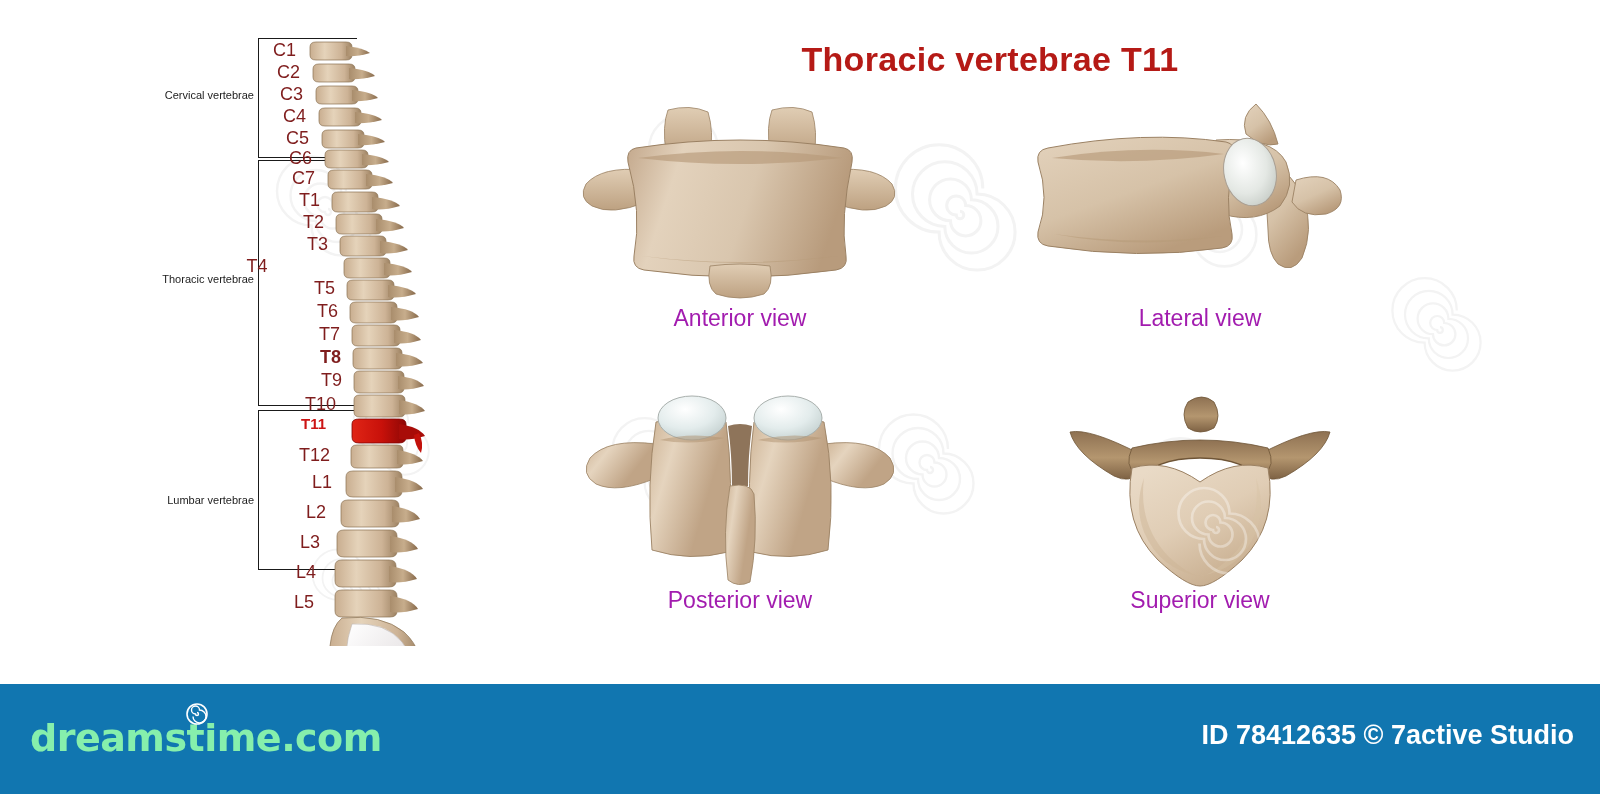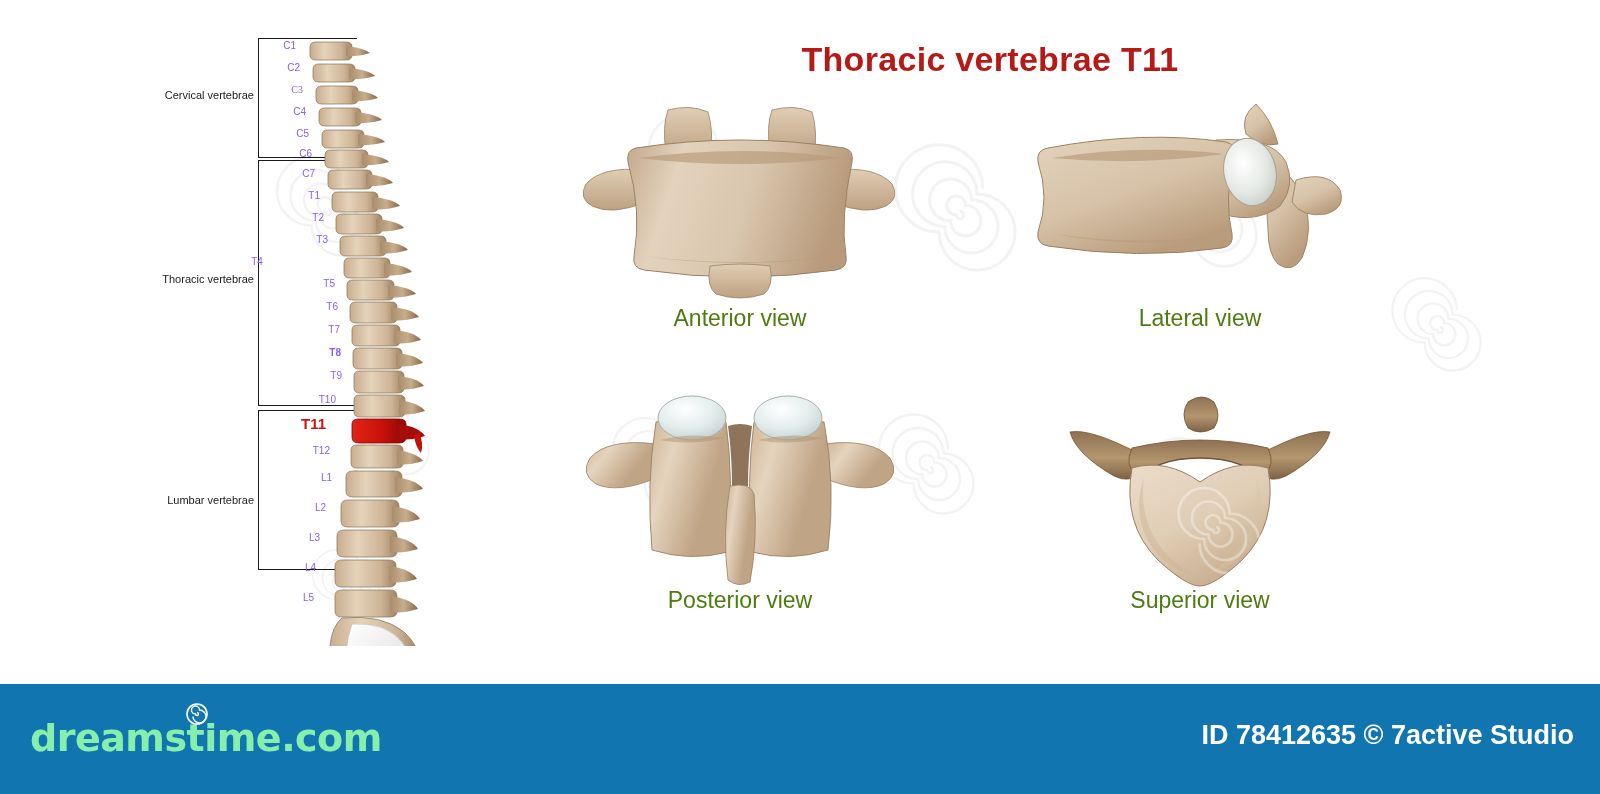--- a/index.html
+++ b/index.html
@@ -24,32 +24,32 @@
   .bracket.b3{left:138px;top:384px;width:98px;height:158px;}
 
   .region-label{
     position:absolute;font-size:11px;color:#1c1c1c;white-space:nowrap;text-align:right;
   }
   .region-label.r1{left:-4px;top:63px;width:138px;}
   .region-label.r2{left:-4px;top:247px;width:138px;}
   .region-label.r3{left:-4px;top:468px;width:138px;}
 
   .vlabel{
-    position:absolute;font-size:10px;color:#8b5cf6;white-space:nowrap;
+    position:absolute;font-size:18px;color:#7f1d1d;white-space:nowrap;
     text-align:right;
   }
   .vlabel.hi{color:#cc1414;font-weight:bold;font-size:15px;}
 
   
   .spine-svg{position:absolute;left:180px;top:0px;}
 
   
   .view{position:absolute;}
   .view .caption{
-    position:absolute;width:100%;text-align:center;font-size:23px;color:#4d7c0f;
+    position:absolute;width:100%;text-align:center;font-size:23px;color:#a21caf;
   }
   .v-anterior{left:560px;top:100px;width:360px;height:250px;}
   .v-lateral{left:1020px;top:100px;width:360px;height:250px;}
   .v-posterior{left:560px;top:382px;width:360px;height:250px;}
   .v-superior{left:1020px;top:382px;width:360px;height:250px;}
   .view .art{position:absolute;left:0;top:0;width:360px;height:205px;}
   .view .caption{top:205px;}
 
   
   .wm{position:absolute;opacity:1;pointer-events:none;}
@@ -258,21 +258,21 @@
 
       <g transform="translate(36,592)">
         <path d="M6,0 q40,-4 62,14 q22,20 14,48 q-8,26 -34,30 q-26,4 -42,-18 q-14,-22 -12,-46 q2,-20 12,-28 z" fill="url(#bone)" stroke="#8a7152" stroke-width="0.7"></path>
         <path d="M16,6 q34,-2 50,18 q16,20 8,40 q-10,22 -32,18 q-20,-6 -28,-26 q-8,-22 2,-50 z" fill="url(#sacrum)" stroke="#bcb3ae" stroke-width="0.6"></path>
         <path d="M28,88 q18,8 24,26 q-6,14 -18,10 q-10,-6 -6,-36 z" fill="url(#boneDark)"></path>
       </g>
     </svg>
 
     <div class="vlabel" style="left:26px;top:14px;width:150px;">C1</div>
     <div class="vlabel" style="left:30px;top:36px;width:150px;">C2</div>
-    <div class="vlabel" style="left:33px;top:58px;width:150px;font-family:Liberation Serif, serif;">C3</div>
+    <div class="vlabel" style="left:33px;top:58px;width:150px;">C3</div>
     <div class="vlabel" style="left:36px;top:80px;width:150px;">C4</div>
     <div class="vlabel" style="left:39px;top:102px;width:150px;">C5</div>
     <div class="vlabel" style="left:42px;top:122px;width:150px;">C6</div>
     <div class="vlabel" style="left:45px;top:142px;width:150px;">C7</div>
 
     <div class="vlabel" style="left:50px;top:164px;width:150px;">T1</div>
     <div class="vlabel" style="left:54px;top:186px;width:150px;">T2</div>
     <div class="vlabel" style="left:58px;top:208px;width:150px;">T3</div>
     <div class="vlabel" style="left:62px;top:230px;width:150px;text-align:center;">T4</div>
     <div class="vlabel" style="left:65px;top:252px;width:150px;">T5</div>

